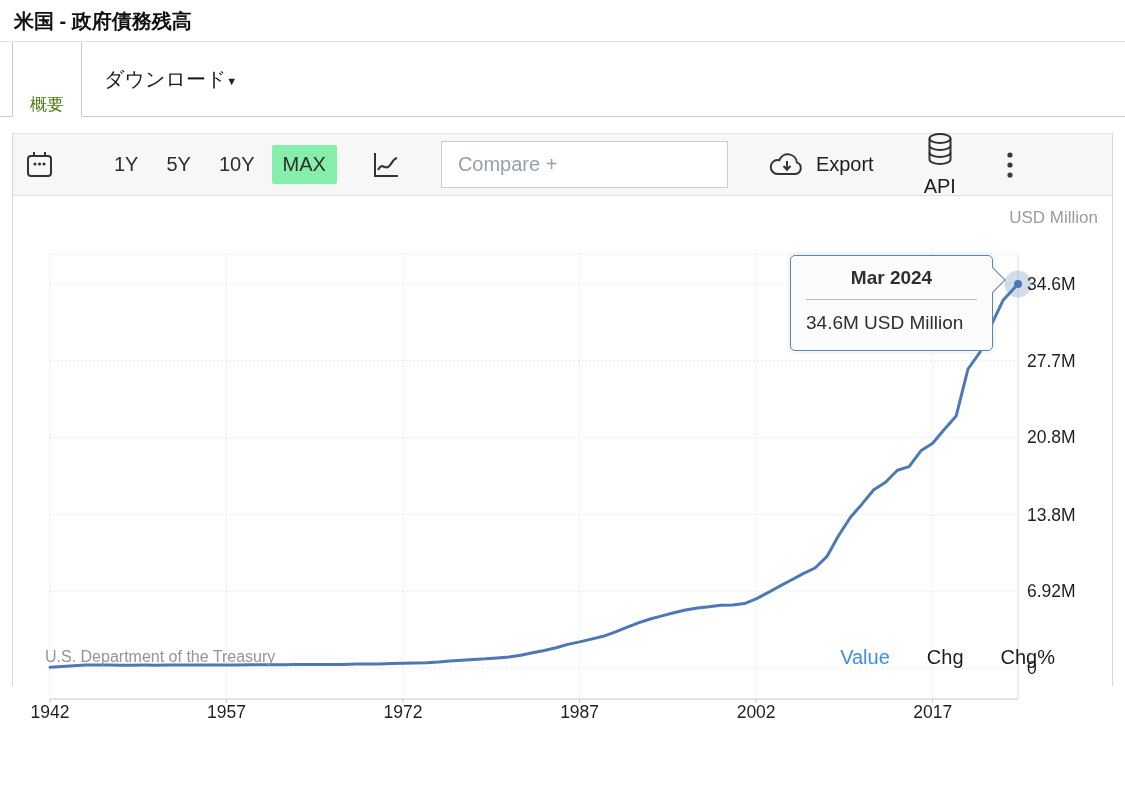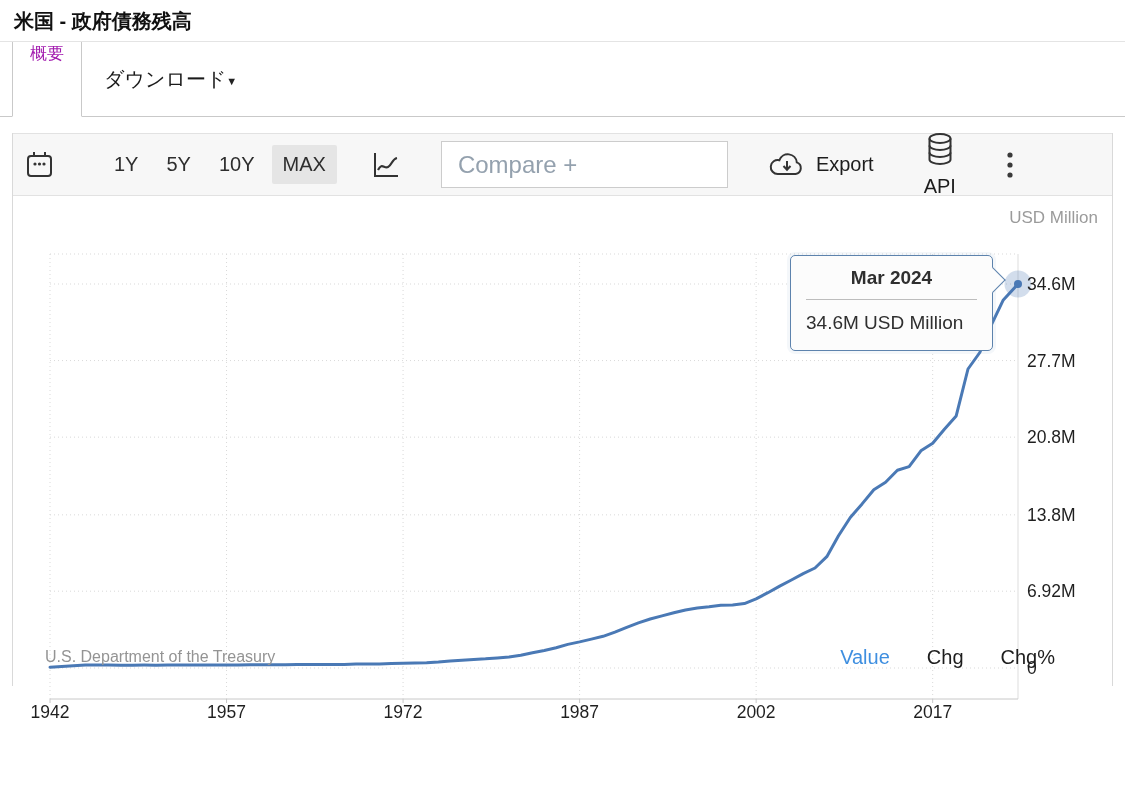--- a/index.html
+++ b/index.html
@@ -10,43 +10,43 @@
   
   .page-header { position:absolute; top:0; left:0; right:0; height:42px;
     border-bottom:1px solid #e4e4e4; }
   .page-header h1 { padding:8px 0 0 14px; font-size:20px; font-weight:bold; color:#111; }
 
   
   .tab-bar { position:absolute; top:42px; left:0; right:0; height:75px;
     border-bottom:1px solid #c9c9c9; background:#fff; }
   .tab-active { position:absolute; left:12px; top:0; bottom:-1px; width:70px;
     background:#fff; border-left:1px solid #c9c9c9; border-right:1px solid #c9c9c9;
-    border-bottom:1px solid #fff; display:flex; align-items:flex-start; justify-content:center;
-    font-size:17px; color:#a21caf; cursor:pointer; }
+    border-bottom:1px solid #fff; display:flex; align-items:flex-end; justify-content:center;
+    font-size:17px; color:#4d7c0f; cursor:pointer; }
   .tab-download { position:absolute; left:96px; top:0; bottom:0; display:flex;
     align-items:center; font-size:20px; color:#1a1a1a; cursor:pointer; padding:0 8px; }
   .tab-download .caret { font-size:11px; color:#222; padding-top:3px; }
 
   
   .panel { position:absolute; top:133px; left:12px; width:1101px; bottom:0;
     border-left:1px solid #d9d9d9; border-right:1px solid #d9d9d9; background:#fff; }
 
   
   .toolbar { position:absolute; top:0; left:0; right:0; height:63px; background:#f7f7f7;
     border-top:1px solid #e2e2e2; border-bottom:1px solid #e2e2e2;
     display:flex; align-items:center; }
   .icon-btn { display:flex; align-items:center; justify-content:center; cursor:pointer; }
   .cal-btn { margin-left:13px; }
   .ranges { display:flex; align-items:center; margin-left:50px; gap:6px; }
   .range-btn { font-size:20px; color:#2e2e2e; padding:8px 11px; cursor:pointer; border-radius:2px; }
-  .range-btn.active { background:#e5e5e5; }
+  .range-btn.active { background:#86efac; }
   .charttype-btn { margin-left:32px; }
   .compare-wrap { margin-left:40px; }
   .compare-input { width:287px; height:47px; border:1px solid #ccc; background:#fff;
-    font-size:24px; padding:0 16px; color:#555; outline:none;
+    font-size:20px; padding:0 16px; color:#555; outline:none;
     font-family:"Liberation Sans","DejaVu Sans",sans-serif; }
   .compare-input::placeholder { color:#94a1ae; opacity:1; }
   .tool-group { display:flex; align-items:center; gap:9px; cursor:pointer; }
   .export-group { margin-left:39px; }
   .api-group { margin-left:50px;flex-direction:column; }
   .tool-label { font-size:20px; color:#1d1d1d; }
   .kebab { margin-left:50px; margin-right:30px; }
 
   
   .chart-section { position:absolute; top:63px; left:0; width:1099px; height:544px; background:#fff; }

